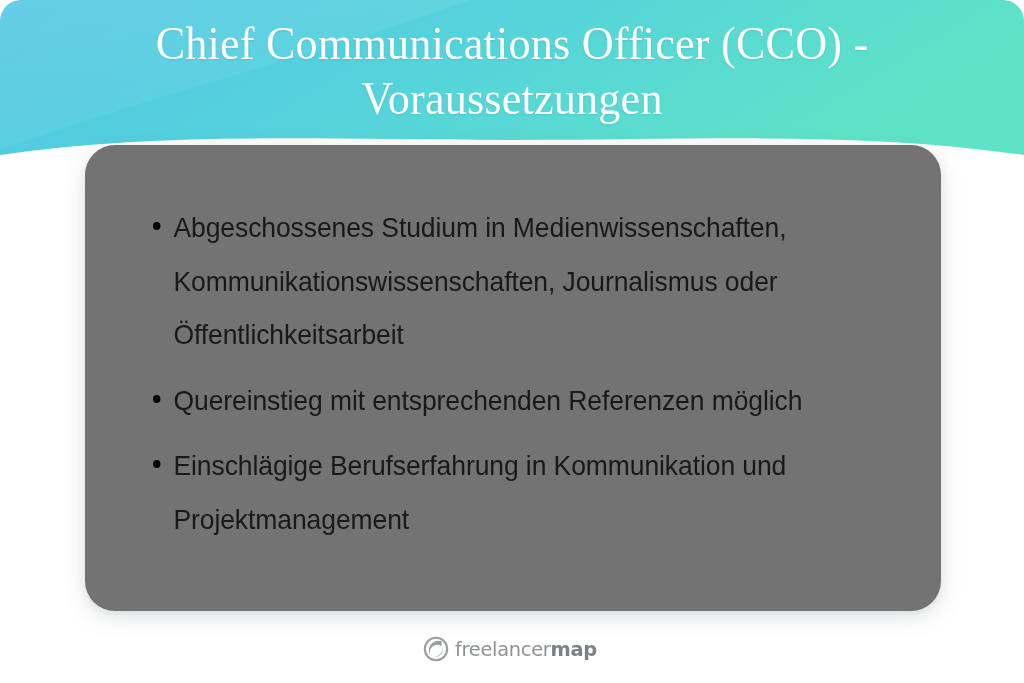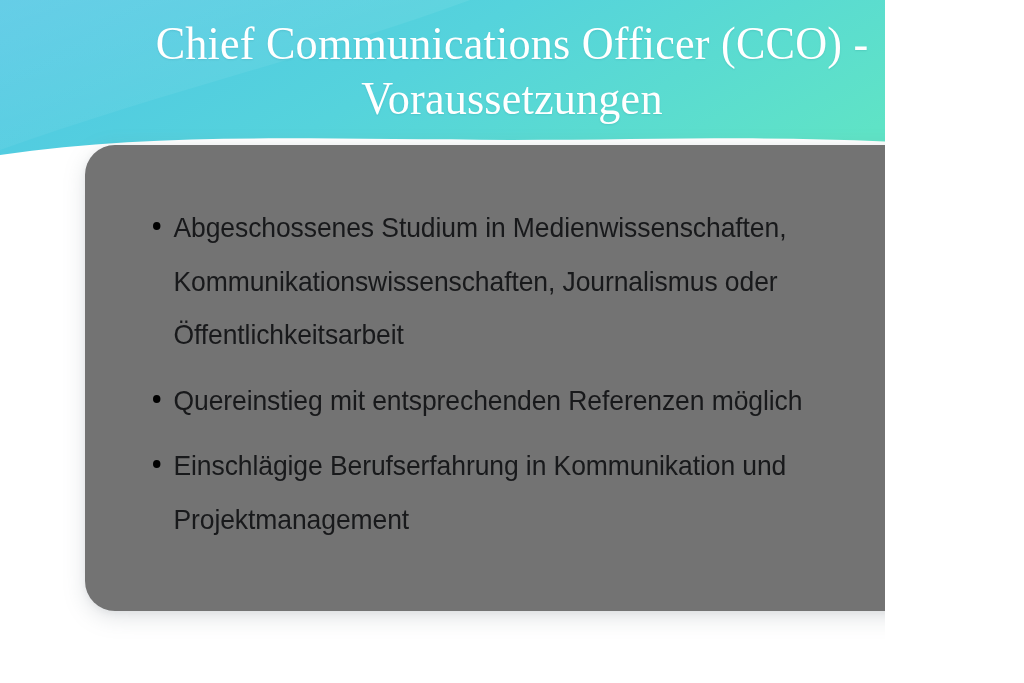--- a/index.html
+++ b/index.html
@@ -7,24 +7,25 @@
     padding: 0;
     background: #ffffff;
   }
 
   body {
     font-family: "Liberation Sans", "DejaVu Sans", sans-serif;
   }
 
   #infographic {
     position: relative;
-    width: 885px;
+    width: 1024px;
     height: 683px;
     overflow: hidden;
     background: #ffffff;
+    border-radius: 21px;
   }
 
   
   .header-band {
     position: absolute;
     left: 0;
     top: 0;
     width: 1024px;
     height: 175px;
     overflow: hidden;
@@ -173,14 +174,24 @@
   </div>
 
   <div class="content-card">
     <ul class="bullet-list">
       <li class="bullet-item">Abgeschossenes Studium in Medienwissenschaften, Kommunikationswissenschaften, Journalismus oder Öffentlichkeitsarbeit</li>
       <li class="bullet-item">Quereinstieg mit entsprechenden Referenzen möglich</li>
       <li class="bullet-item">Einschlägige Berufserfahrung in Kommunikation und Projektmanagement</li>
     </ul>
   </div>
 
+  <div class="footer-logo">
+    <svg class="logo-mark" viewBox="0 0 26 26">
+      <circle cx="13" cy="13" r="11.2" fill="none" stroke="#9a9ea2" stroke-width="2.1"></circle>
+      <path d="M18.6 5.2 A9.6 9.6 0 0 0 8.2 20.6 A7.4 7.4 0 0 1 18.6 10.3 Z" fill="#9a9ea2"></path>
+      <path d="M19.3 11.4 A7.1 7.1 0 0 1 11.6 20.9 A8.6 8.6 0 0 0 19.3 11.4 Z" fill="#b6babd"></path>
+    </svg>
+    <div class="logo-wordmark">
+      <span class="logo-word-light">freelancer</span><span class="logo-word-bold">map</span>
+    </div>
+  </div>
 
 </div>
 
 </body></html>

